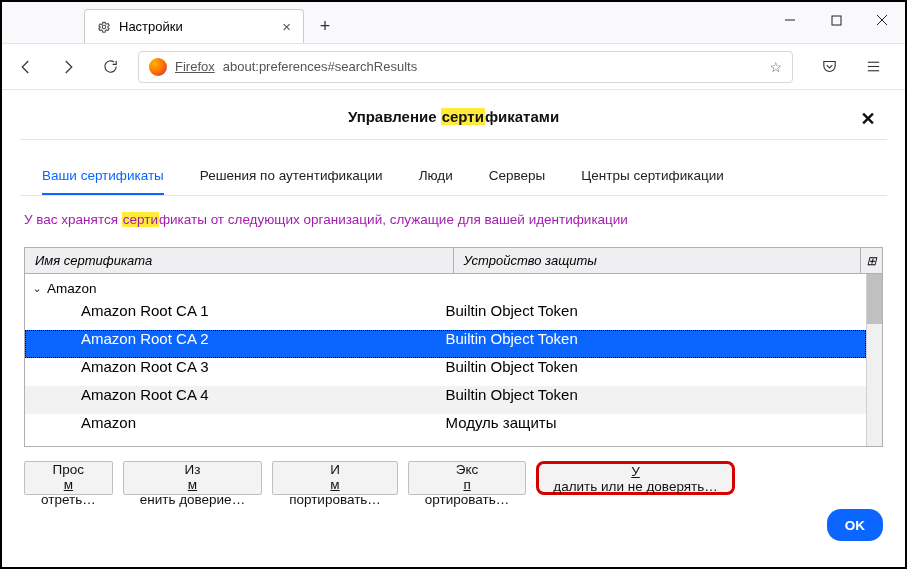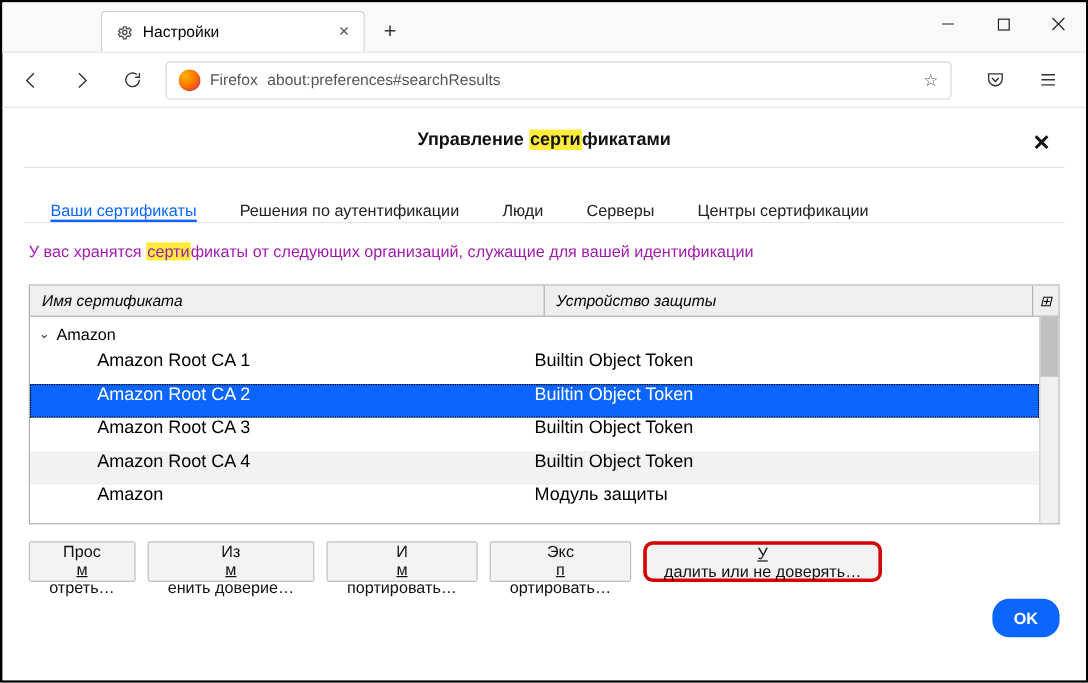--- a/index.html
+++ b/index.html
@@ -17,35 +17,35 @@
   .tab .close { margin-left:auto; font-size:15px; line-height:1; color:#555;}
   .gear-icon { width:14px; height:14px; }
   .newtab-btn { width:30px; height:30px; display:flex; align-items:center; justify-content:center; font-size:18px; color:#333; margin-bottom:2px;}
 
   
   .navbar { height: 46px; display:flex; align-items:center; padding: 6px 10px; gap:14px; border-bottom:1px solid #e5e5e5;}
   .nav-btn { width:28px; height:28px; display:flex; align-items:center; justify-content:center; color:#222;}
   .nav-btn svg { stroke:#333; stroke-width:1.6; fill:none;}
   .urlbar { flex:1; height:32px; border:1px solid #d7d7db; border-radius:4px; display:flex; align-items:center; padding:0 10px; gap:8px; font-size:14px;}
   .fox { width:18px;height:18px; border-radius:50%; background: radial-gradient(circle at 30% 30%, #ffb300 0%, #ff6a00 55%, #b02080 100%);}
-  .url-brand { color:#555; font-size:13px;}
+  .url-brand { color:#555; font-size:13px;text-decoration:underline;}
   .url-text { color:#555; font-size:13px;}
   .url-star { margin-left:auto; color:#555; font-size:14px;}
   .right-icons { display:flex; gap:16px; align-items:center; padding:0 8px;}
 
   
   .modal-area { position:relative; padding: 14px 18px 0 18px; }
   .modal-header { display:flex; align-items:center; justify-content:center; position:relative; padding:4px 0 14px 0; border-bottom:1px solid #e5e5e5;}
   .modal-title { font-size:15px; font-weight:600; color:#111;}
   .modal-close { position:absolute; right:6px; top:2px; font-size:18px; font-weight:bold; color:#111; width:26px; height:26px; display:flex; align-items:center; justify-content:center;}
   mark { background:#ffeb3b; color:inherit; padding:0 1px;}
 
   
   .cert-tabs { display:flex; gap:36px; padding: 28px 22px 0 22px; font-size:13.5px; color:#222; border-bottom:1px solid #e5e5e5;}
-  .cert-tab { }
+  .cert-tab { padding-bottom:10px; }
   .cert-tab.active { color:#0a66ff; border-bottom:2px solid #0a66ff; font-weight:400;}
 
   .desc { font-size:13.5px; color:#a21caf; padding: 16px 4px 20px 4px;}
 
   
   .table-wrap { border:1px solid #b0b0b0; margin: 0 4px; height: 200px; overflow:hidden; position:relative; background:#fff;}
   .table-head { display:flex; height:26px; background:#efeff1; border-bottom:1px solid #b0b0b0; font-size:13px; align-items:center;font-style:italic;}
   .th { padding:0 10px; }
   .th1 { width: 50%; border-right:1px solid #b0b0b0; height:100%; display:flex; align-items:center;}
   .th2 { flex:1; display:flex; align-items:center;}

